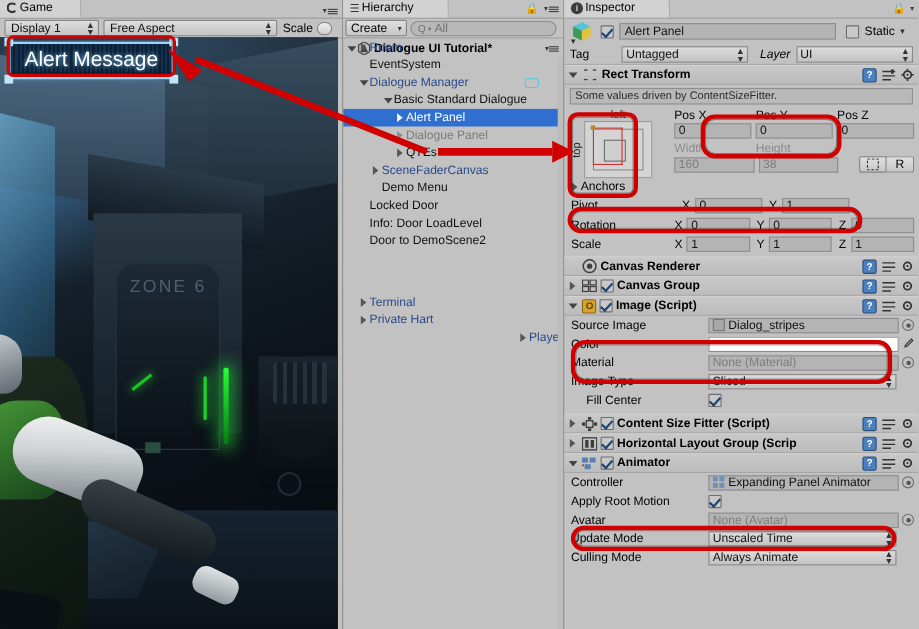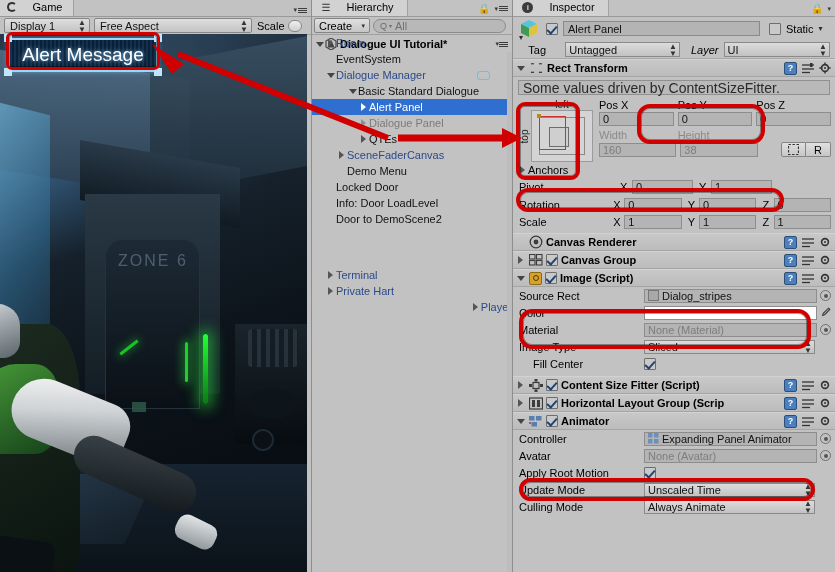--- a/index.html
+++ b/index.html
@@ -20,23 +20,23 @@
   .tabstrip {
     height: 17px; background: #c2c2c2;
     border-bottom: 1px solid #9a9a9a;
     display: flex; align-items: flex-end;
     position: relative;
   }
   .tab {
     height: 17px; padding: 0 10px 0 6px;
     background: #d2d2d2;
     border-right: 1px solid #a2a2a2;
-    display: flex; align-items: center; gap: 16px;
+    display: flex; align-items: center; gap: 2px;
     font-size: 11px; color: #000;
-    border-top-left-radius: 2px; border-top-right-radius: 2px; justify-content: center;
+    border-top-left-radius: 2px; border-top-right-radius: 2px;
   }
   .tab .tabtxt { position: relative; top: -1px; }
   .toolbar {
     height: 18px; background: #c2c2c2;
     border-bottom: 1px solid #a0a0a0;
     display: flex; align-items: center; gap: 3px;
     padding: 0 2px;
   }
   .btn {
     height: 15px; background: linear-gradient(#e0e0e0,#c6c6c6);
@@ -135,21 +135,21 @@
   .radio-o::after { content:""; width:4px;height:4px;border-radius:50%;background:#555; }
 
   
   .annot {
     position:absolute; border:4px solid #d10000; border-radius:13px;
     pointer-events:none; box-shadow:0 0 0 1px rgba(0,0,0,.35) inset;
   }
   .annot.sq { border-radius:9px; }
   .arrow { position:absolute; pointer-events:none; }
   .infobox { height:15px; background:#b9b9b9; border:1px solid #909090; display:flex;
-             align-items:center; padding:0 4px; font-size:14px; color:#2a2a2a; margin:0 5px; }
+             align-items:center; padding:0 4px; font-size:10px; color:#2a2a2a; margin:0 5px; }
   .scrollbar-v { position:absolute; right:0; top:0; width:5px; bottom:0; background:#b0b0b0; }
 </style>
 </head>
 <body>
 
 <div id="app">
 
   <div id="gameview" class="panel">
     <div class="tabstrip">
       <div class="tab" style="min-width:74px;">
@@ -405,21 +405,21 @@
           </span>
           <span class="chk on"></span>
           <span class="textfield" style="flex:1;max-width:197px;">
             <span>Alert Panel</span>
           </span>
           <span class="chk" style="margin-left:4px;"></span>
           <span>Static</span>
           <span style="font-size:8px;color:#2e2e2e;">▾</span>
         </div>
         <div class="namerow" style="margin-top:4px;">
-          <span style="width:46px;text-align:center;padding-right:4px;">Tag</span>
+          <span style="width:46px;text-align:left;padding-right:4px;">Tag</span>
           <span class="field dropdown" style="width:125px;height:15px;background:linear-gradient(#dcdcdc,#c2c2c2);">
             <span>Untagged</span>
             <span class="updown">▲<br>▼</span>
           </span>
           <span style="margin-left:6px;font-style:italic;">Layer</span>
           <span class="field dropdown" style="width:116px;height:15px;background:linear-gradient(#dcdcdc,#c2c2c2);">
             <span>UI</span>
             <span class="updown">▲<br>▼</span>
           </span>
         </div>
@@ -458,21 +458,21 @@
                   <line x1="0.4" y1="6" x2="2" y2="6"></line>
                   <line x1="10" y1="6" x2="11.6" y2="6"></line>
                 </g>
               </svg>
           </span>
         </span>
       </div>
 
       <div class="infobox" style="margin-top:3px;">Some values driven by ContentSizeFitter.</div>
 
-      <div style="display:flex;padding:4px 4px 0 6px;gap:6px;">
+      <div style="display:flex;padding:4px 4px 0 6px;gap:20px;">
         <div style="width:74px;">
           <div style="display:flex;">
             <div style="width:12px;"></div>
             <div style="flex:1;text-align:center;font-size:10px;color:#1d1d1d;">left</div>
           </div>
           <div style="display:flex;">
             <div style="width:12px;display:flex;align-items:center;justify-content:center;">
               <span style="transform:rotate(-90deg);font-size:10px;color:#1d1d1d;white-space:nowrap;">top</span>
             </div>
             <div style="flex:1;height:52px;background:#d4d4d4;border:1px solid #9a9a9a;position:relative;">
@@ -649,21 +649,21 @@
                 <line x1="0" y1="9.5" x2="8" y2="9.5" stroke="#333" stroke-width="1.3"></line>
               </svg></span>
           <span class="gear-i"><svg width="12" height="12" viewBox="0 0 12 12">
                 <circle cx="6" cy="6" r="3.4" fill="none" stroke="#333" stroke-width="1.6"></circle>
                 <circle cx="6" cy="6" r="1" fill="#333"></circle>
               </svg></span>
         </span>
       </div>
 
       <div class="row">
-        <span class="rlabel" style="width:125px;">Source Rect</span>
+        <span class="rlabel" style="width:125px;">Source Image</span>
         <span class="field" style="flex:1;margin-right:3px;">
           <span class="objfield">
             <span class="miniicon"></span>
             <span>Dialog_stripes</span>
           </span>
         </span>
         <span class="radio-o"></span>
       </div>
 
       <div class="row">
@@ -794,30 +794,30 @@
                   <rect x="6" y="6" width="4.5" height="4.5" fill="#6d8fbb"></rect>
                 </svg>
             </span>
             <span>Expanding Panel Animator</span>
           </span>
         </span>
         <span class="radio-o"></span>
       </div>
 
       <div class="row">
+        <span class="rlabel" style="width:125px;">Apply Root Motion</span>
+        <span class="chk on"></span>
+      </div>
+
+      <div class="row">
         <span class="rlabel" style="width:125px;">Avatar</span>
         <span class="field dimtxt" style="flex:1;margin-right:3px;">
             <span>None (Avatar)</span>
           </span>
         <span class="radio-o"></span>
-      </div>
-
-      <div class="row">
-        <span class="rlabel" style="width:125px;">Apply Root Motion</span>
-        <span class="chk on"></span>
       </div>
 
       <div class="row">
         <span class="rlabel" style="width:125px;">Update Mode</span>
         <span class="field dropdown" style="flex:1;margin-right:16px;">
           <span>Unscaled Time</span>
           <span class="updown">▲<br>▼</span>
         </span>
       </div>
 

